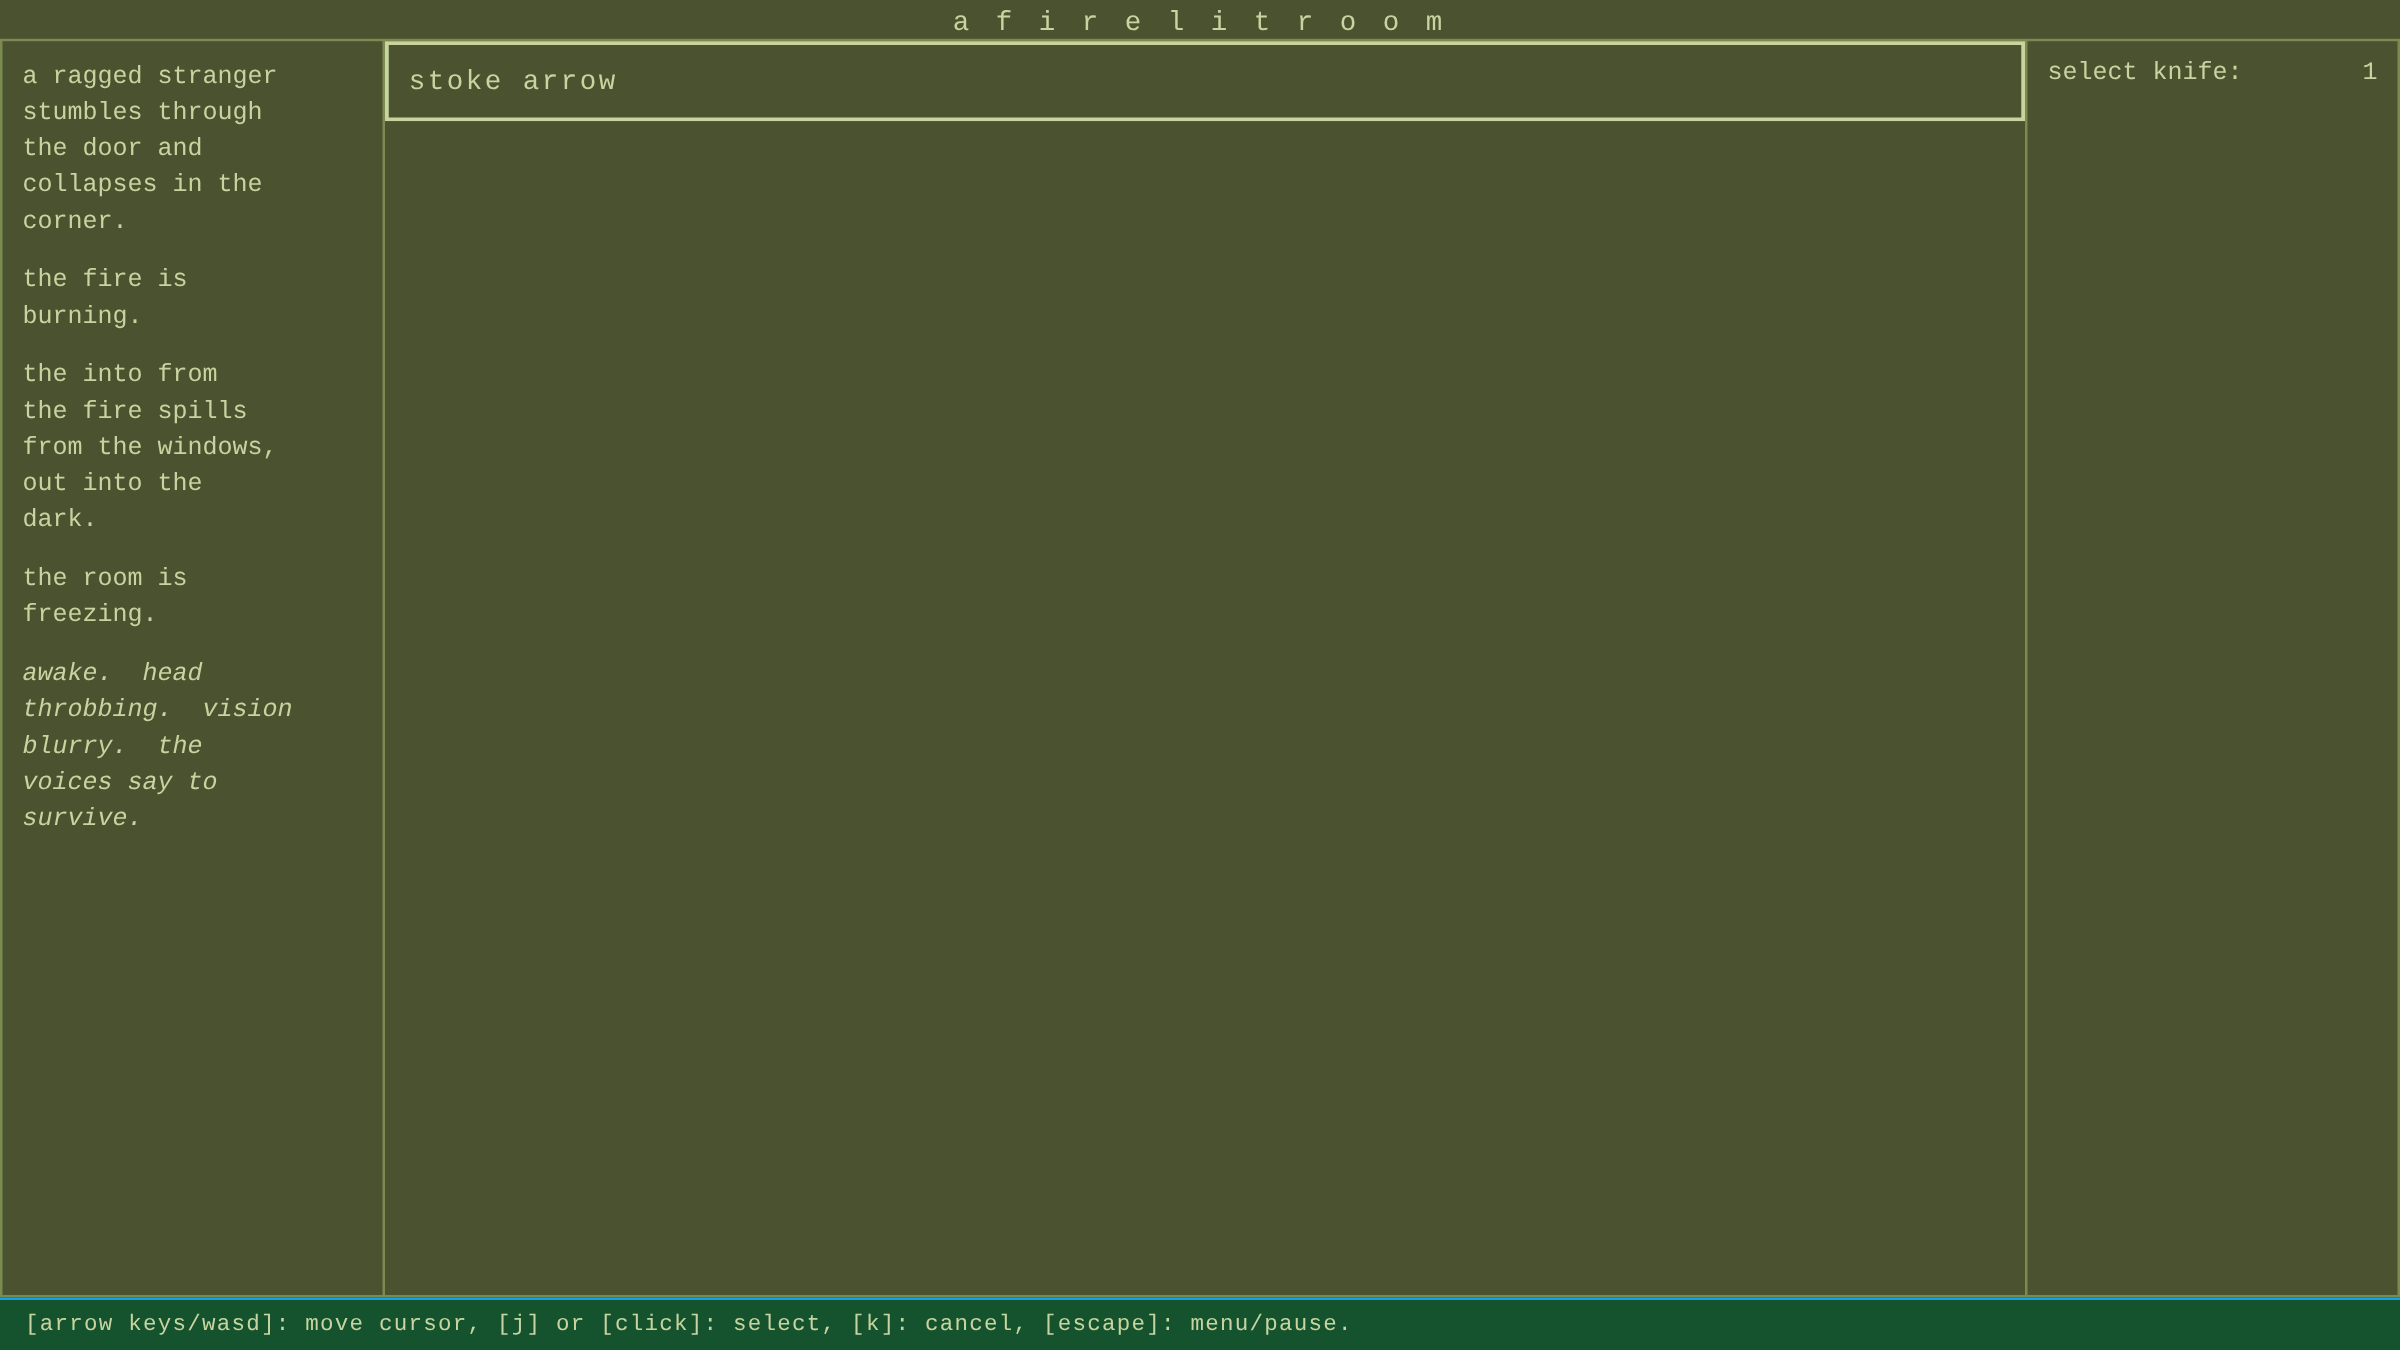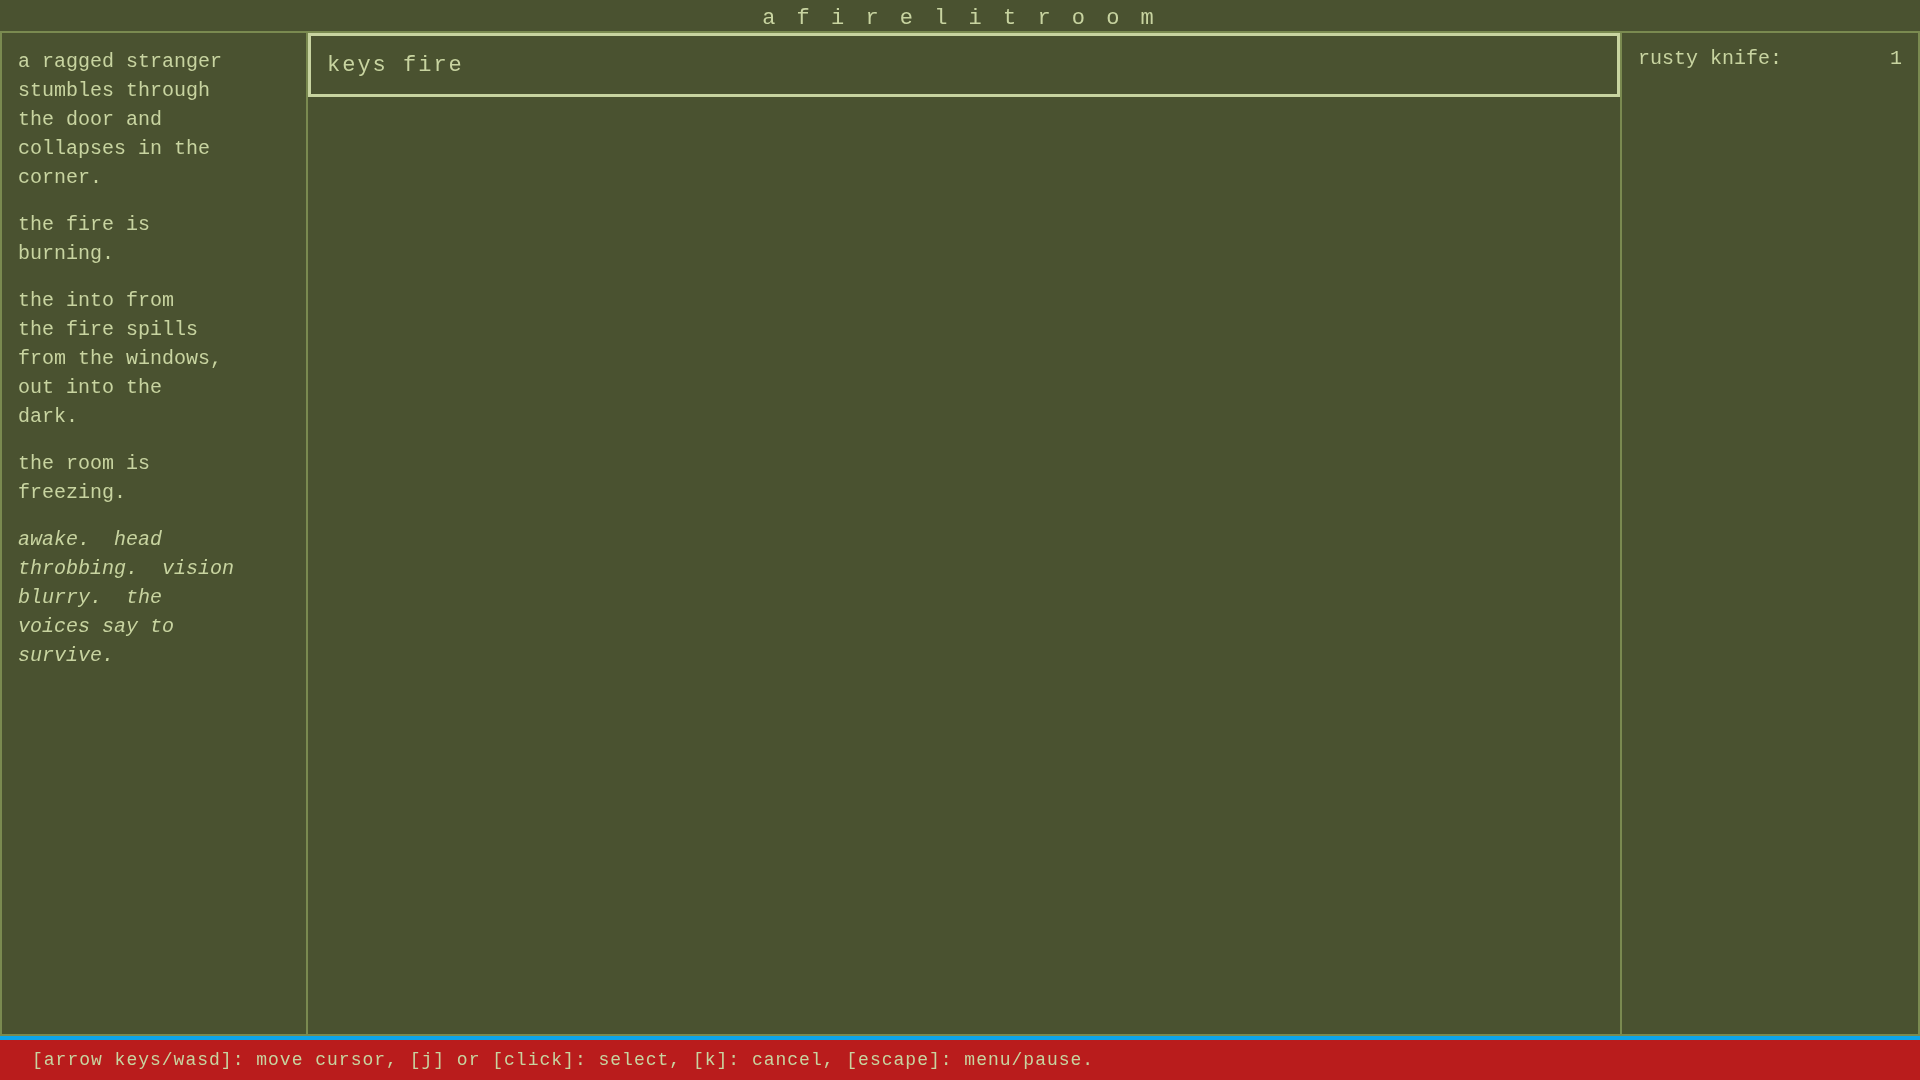--- a/index.html
+++ b/index.html
@@ -92,23 +92,23 @@
       background-color: #4a5230;
       flex-shrink: 0;
     }
 
     .inventory-item {
       display: flex;
       justify-content: space-between;
     }
 
     #status-bar {
-      background-color: #b91c1c;
-      border-top: 4px solid #0ea5e9;
-      padding: 10px 32px;
+      background-color: #14532d;
+      border-top: 2px solid #0ea5e9;
+      padding: 10px 20px;
       font-size: 18px;
       color: #c8d4a0;
       letter-spacing: 1px;
       flex-shrink: 0;
     }
   </style>
 </head>
 <body>
 
 <div id="title-bar">a  f i r e l i t   r o o m</div>
@@ -133,28 +133,28 @@
 freezing.</div>
       <div class="story-paragraph" style="white-space: pre; font-style: italic;">awake.  head
 throbbing.  vision
 blurry.  the
 voices say to
 survive.</div>
     </div>
 
   <div id="center-panel">
     <div id="action-input-area">
-      <span>keys fire</span>
+      <span>stoke arrow</span>
     </div>
     <div id="center-content"></div>
   </div>
 
   <div id="right-panel">
 
   <div class="inventory-item">
-        <span>rusty knife:</span>
+        <span>select knife:</span>
         <span>1</span>
       </div>
     </div>
 
 </div>
 
 <div id="status-bar">[arrow keys/wasd]:  move cursor,  [j] or [click]:  select,  [k]:  cancel,  [escape]:  menu/pause.</div>
 
 </body></html>

